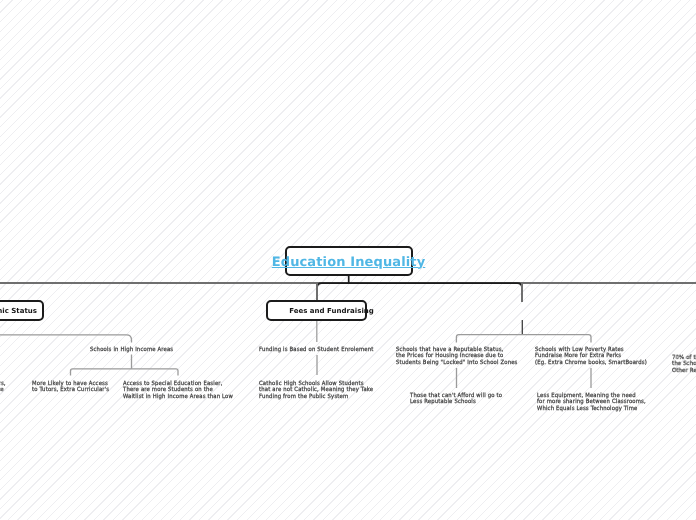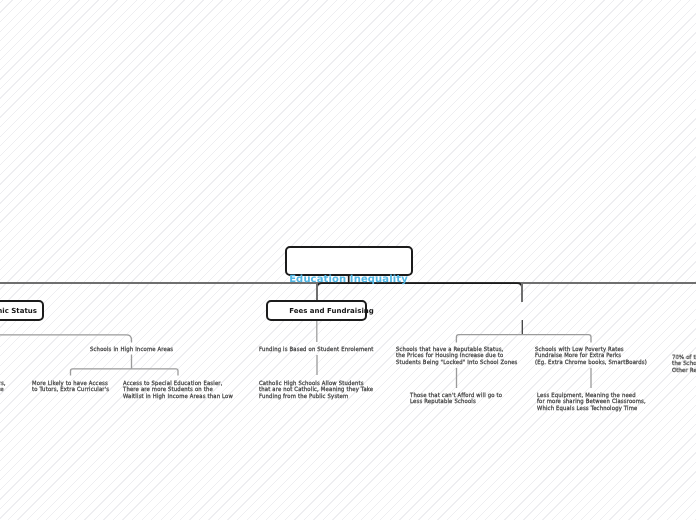--- a/index.html
+++ b/index.html
@@ -9,21 +9,21 @@
     font-family:"DejaVu Sans",sans-serif;
     background-color:#ffffff;
     background-image:repeating-linear-gradient(-45deg,#eeeef1 0px,#eeeef1 0.9px,#ffffff 0.9px,#ffffff 6.75px);
   }
   #canvas{position:absolute;left:0;top:0;width:696px;height:520px;}
   svg#links{position:absolute;left:0;top:0;pointer-events:none;z-index:1;}
   .node{position:absolute;z-index:5;border:2px solid #1b1b1b;border-radius:5px;background:#fff;
     box-sizing:border-box;display:flex;align-items:center;justify-content:center;}
   .node .lbl{font-weight:bold;font-size:7px;white-space:nowrap;color:#161616;letter-spacing:0.02px;}
   .node.root{border-radius:5px;}
-  .node.root .lbl{color:#50b7e5;font-size:10px;letter-spacing:0.12px;position:relative;top:18px;left:-0.5px;}
+  .node.root .lbl{color:#50b7e5;font-size:13px;letter-spacing:0.12px;position:relative;top:1px;left:-0.5px;text-decoration:underline;}
   .txt{position:absolute;z-index:6;font-size:5.8px;color:#3f3f3f;line-height:6.5px;white-space:pre;
        letter-spacing:0.2px;transform:scaleX(0.91);transform-origin:0 0;-webkit-text-stroke:0.25px #3f3f3f;}
 </style>
 </head>
 <body>
 
 <div id="canvas">
     <svg id="links" width="696" height="520">
       <path d="M -10 283 L 706 283" fill="none" stroke="#6f6f6f" stroke-width="2" stroke-linecap="butt"></path>
       <path d="M 348.7 273 L 348.7 283.2" fill="none" stroke="#1b1b1b" stroke-width="1.7" stroke-linecap="butt"></path>

